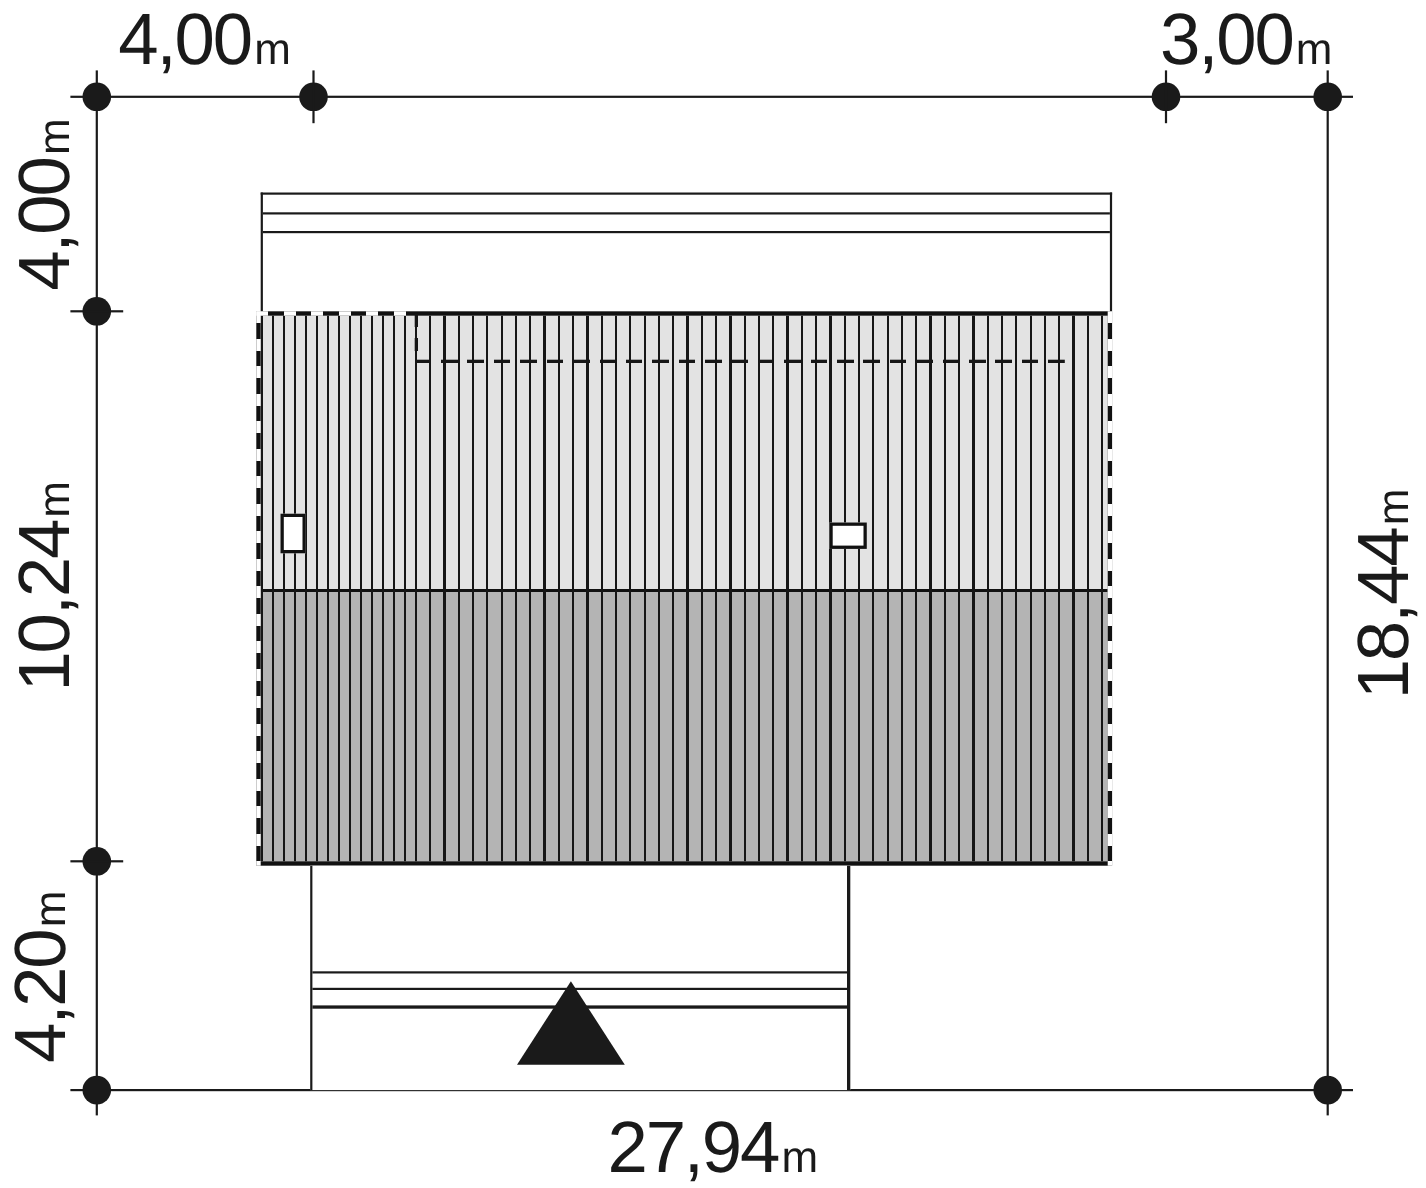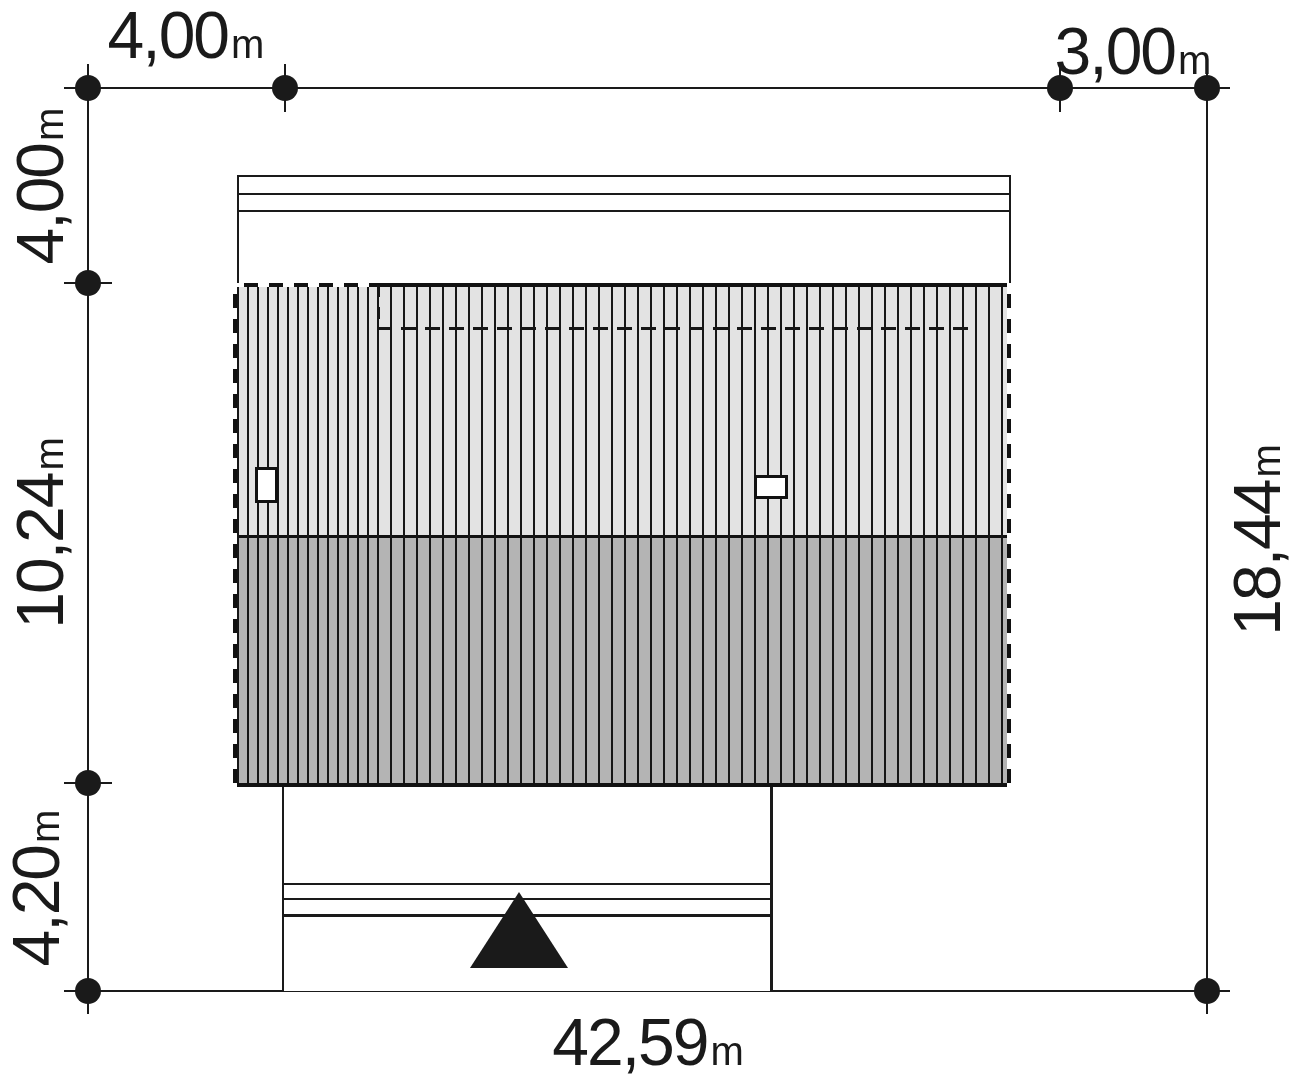--- a/index.html
+++ b/index.html
@@ -71,40 +71,40 @@
   <div class="dot" style="left:1194px;top:978px;"></div>
 
   <div class="tick" style="left:284px;top:64px;width:2px;height:48px;"></div>
   <div class="tick" style="left:1059px;top:64px;width:2px;height:48px;"></div>
   <div class="tick" style="left:64px;top:282px;width:48px;height:2px;"></div>
   <div class="tick" style="left:64px;top:782px;width:48px;height:2px;"></div>
 
   <div class="dimlabel" style="left:36px;top:0px;">
     <span>4,00</span><span class="sub">m</span>
   </div>
-  <div class="dimlabel" style="left:983px;top:16px;text-align:center;">
+  <div class="dimlabel" style="left:983px;top:0px;text-align:center;">
     <span>3,00</span><span class="sub">m</span>
   </div>
 
   <div class="dimlabel vert" style="left:-110px;top:151px;">
     <span>4,00</span><span class="sub">m</span>
   </div>
   <div class="dimlabel vert" style="left:-110px;top:498px;">
     <span>10,24</span><span class="sub">m</span>
   </div>
   <div class="dimlabel vert" style="left:-114px;top:853px;">
     <span>4,20</span><span class="sub">m</span>
   </div>
 
   <div class="dimlabel vert" style="left:1107px;top:505px;">
     <span>18,44</span><span class="sub">m</span>
   </div>
 
   <div class="dimlabel" style="left:498px;top:1007px;">
-    <span>42,59</span><span class="sub">m</span>
+    <span>27,94</span><span class="sub">m</span>
   </div>
 
   <div class="terrace">
     <div class="l1"></div>
     <div class="l2"></div>
   </div>
 
   <div class="roof">
     <div class="hatchL"></div>
     <div class="hatchR"></div>

